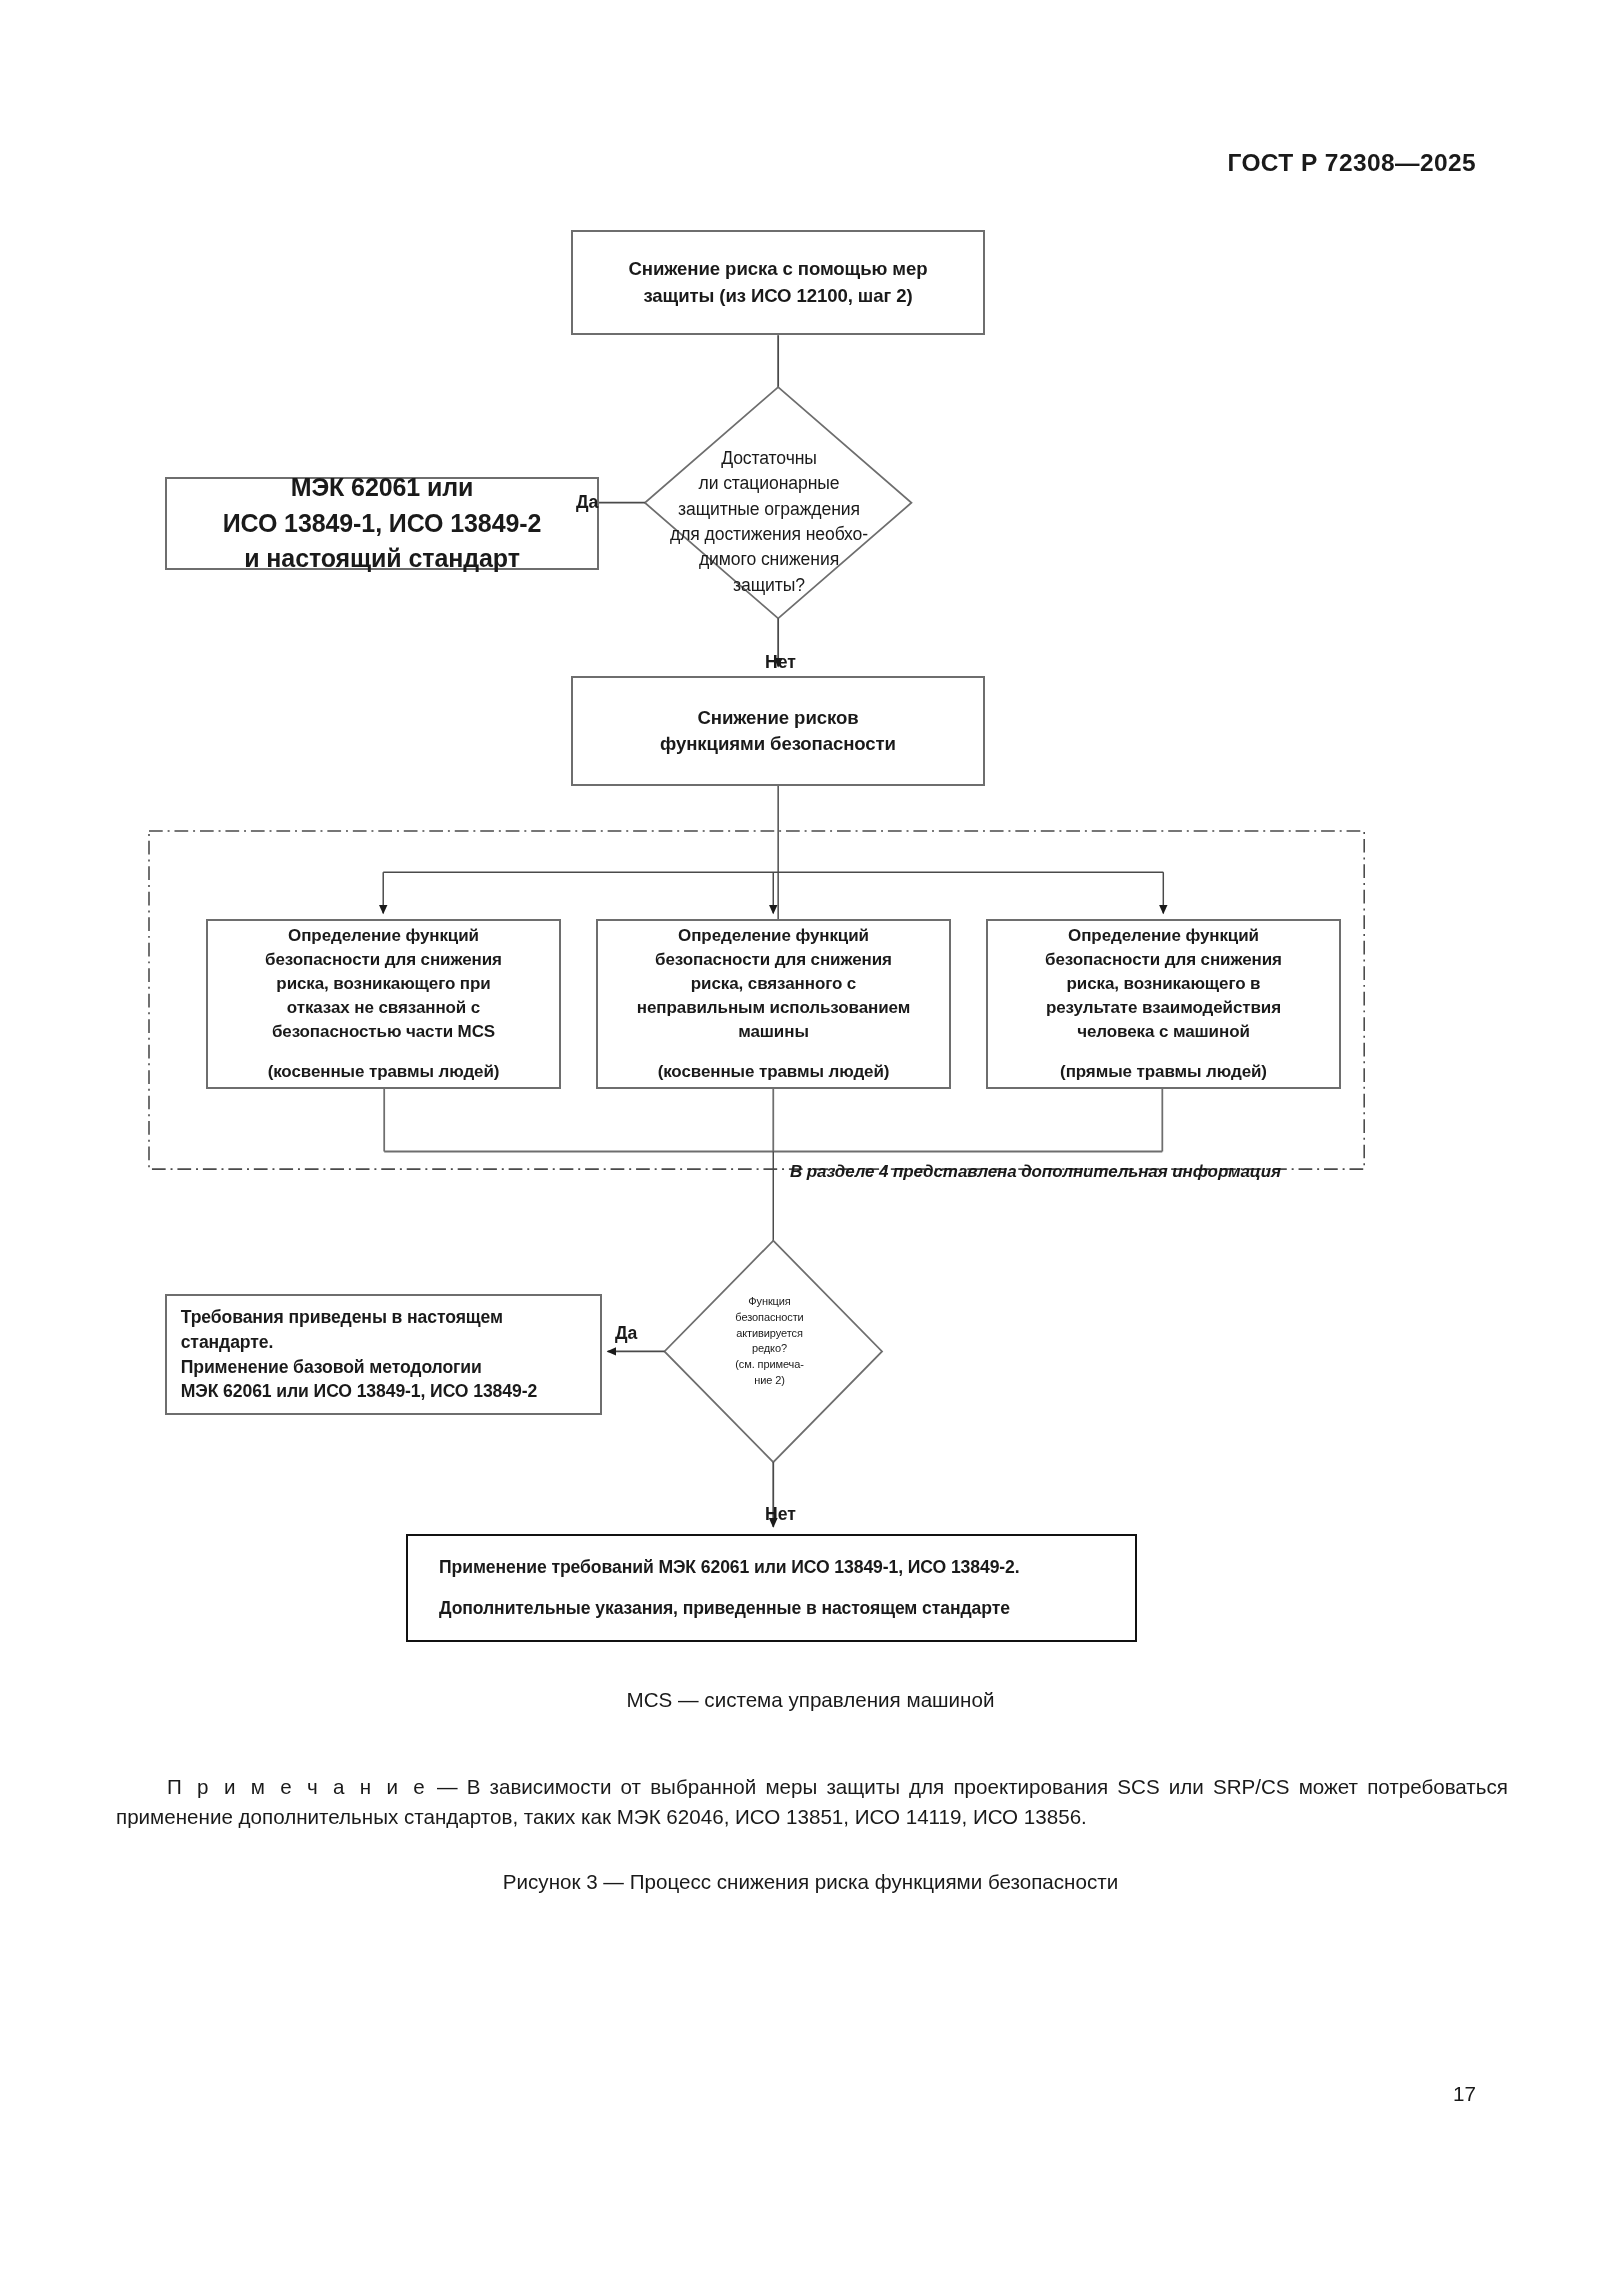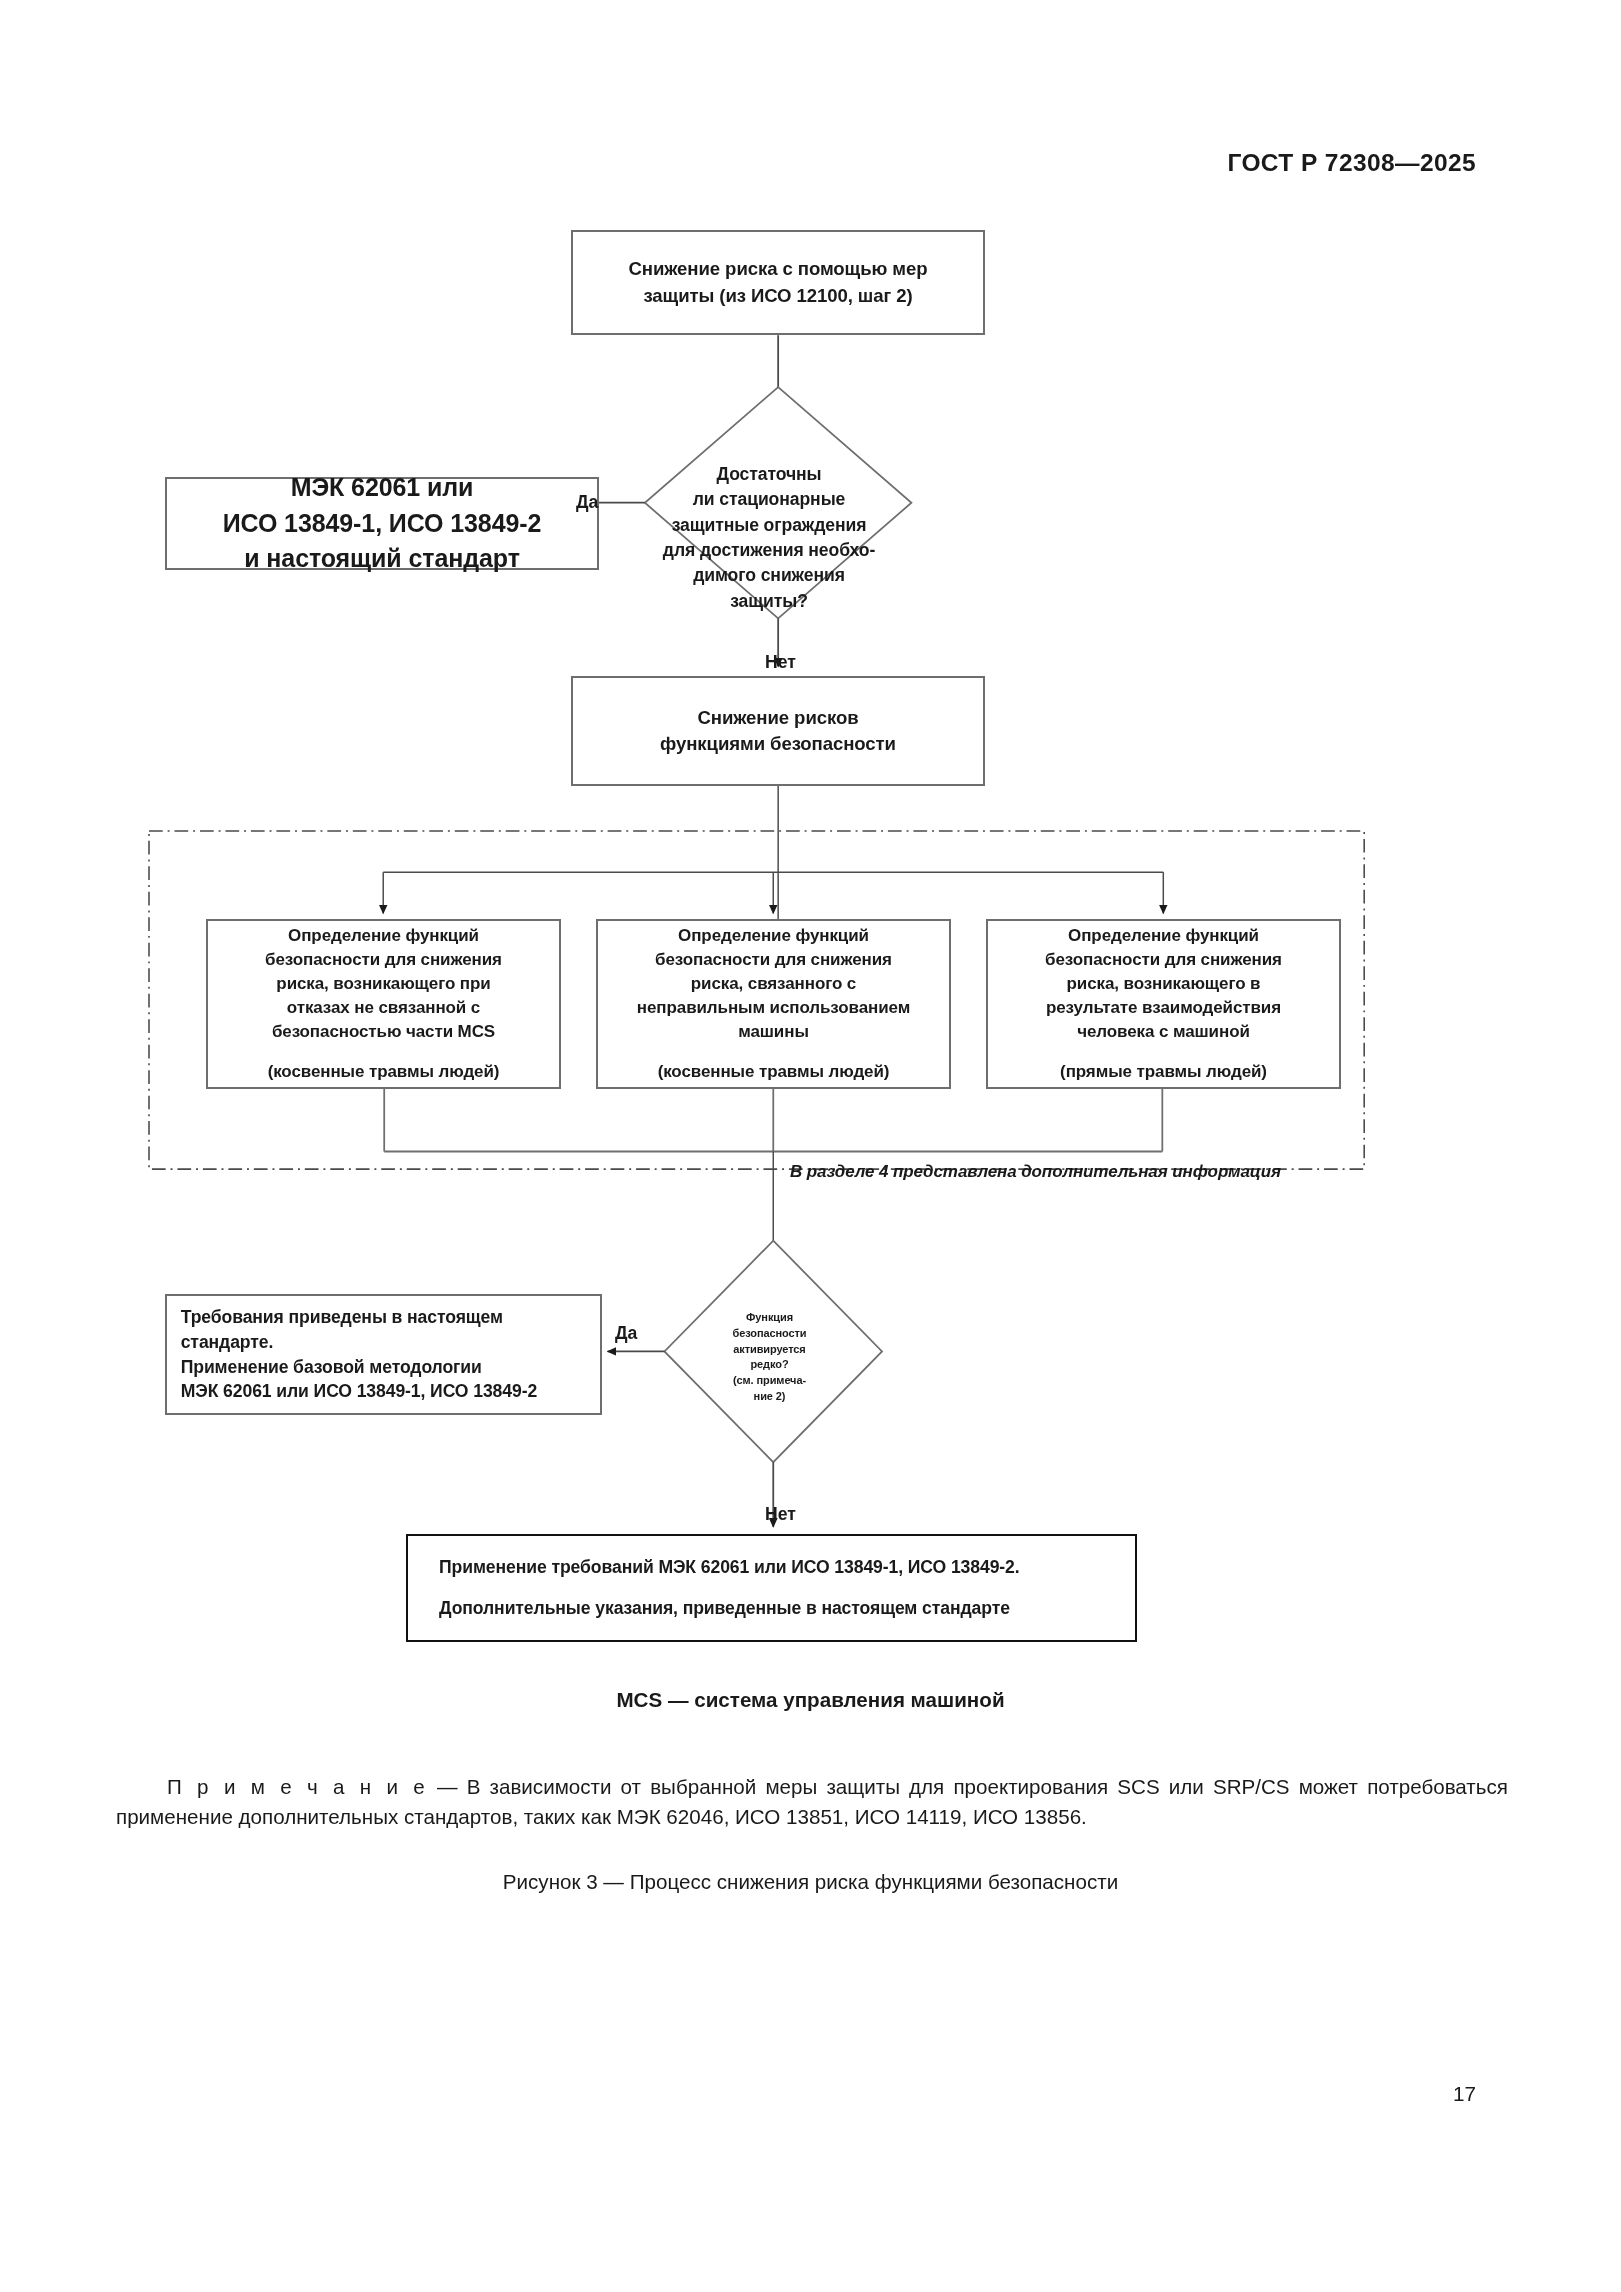--- a/index.html
+++ b/index.html
@@ -85,25 +85,24 @@
     padding: 5.9px 31px;
     font-size: 17.6px;
     text-align: left;
     justify-content: center;
   }
 
   
   .diamond-text {
     position: absolute;
     text-align: center;
-    font-weight: bold;
+    font-weight: normal;
     line-height: 1.44;
     letter-spacing: -0.1px;
     white-space: nowrap;
-    margin-top: 16px;
   }
   .diamond-text .ln { display: block; }
   .dia1-text { left: 627px; top: 446px;  width: 284px; font-size: 17.6px; }
   .dia2-text { left: 647px; top: 1294px; width: 245px; font-size: 11px; }
 
   
   .edge-label {
     position: absolute;
     font-size: 17.6px;
     font-weight: bold;
@@ -127,21 +126,20 @@
   }
 
   
   .legend-line {
     position: absolute;
     top: 1688px;
     left: 0;
     width: 1621px;
     text-align: center;
     font-size: 20.6px;
-    font-weight: bold;
   }
   .note-block {
     position: absolute;
     left: 116px;
     top: 1772px;
     width: 1392px;
     font-size: 20.6px;
     line-height: 1.46;
     text-align: justify;
     text-indent: 51px;

